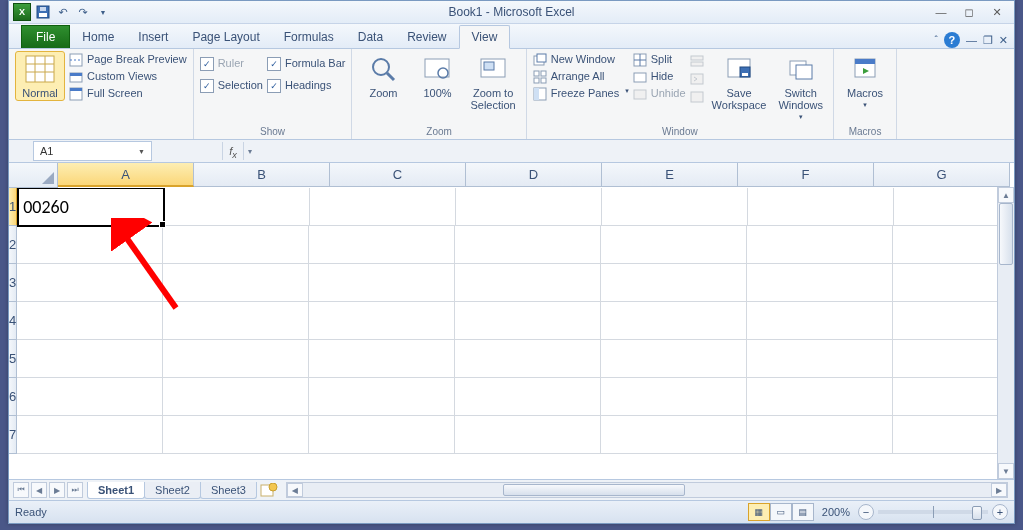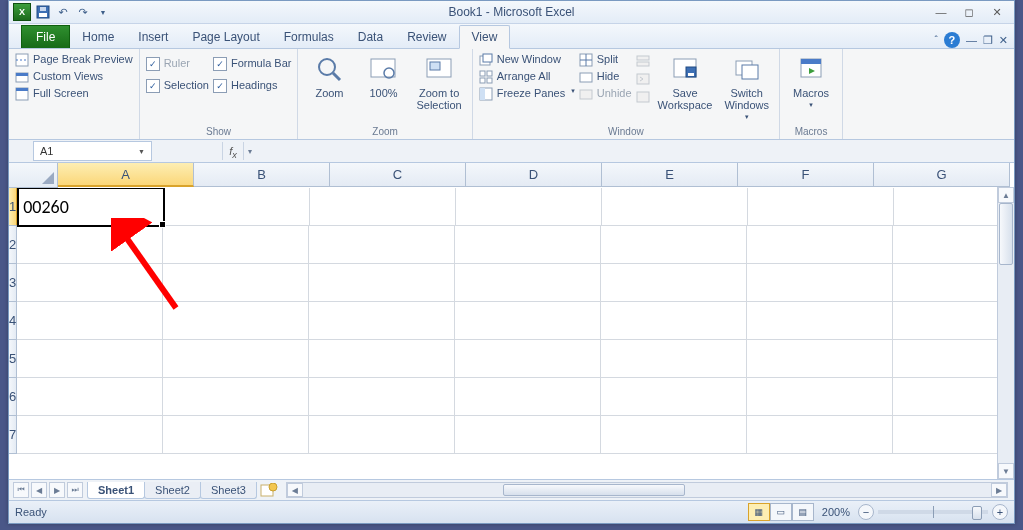--- a/index.html
+++ b/index.html
@@ -120,20 +120,32 @@
       <div class="help-c">?</div>
       <span>—</span>
       <span>❐</span>
       <span>✕</span>
     </div>
   </div>
 
   <div class="ribbon">
     <div class="grp">
       <div class="body">
+        <div class="bigbtn sel">
+          <div class="bic">
+              <svg width="30" height="28">
+                <rect x="1" y="1" width="28" height="26" fill="#fff" stroke="#caa84a"></rect>
+                <line x1="1" y1="9" x2="29" y2="9" stroke="#caa84a"></line>
+                <line x1="1" y1="17" x2="29" y2="17" stroke="#caa84a"></line>
+                <line x1="10" y1="1" x2="10" y2="27" stroke="#caa84a"></line>
+                <line x1="20" y1="1" x2="20" y2="27" stroke="#caa84a"></line>
+              </svg>
+            </div>
+          <span>Normal</span>
+        </div>
         <div class="vlist">
           <div class="smitem">
               <svg width="14" height="14">
                 <rect x="1" y="1" width="12" height="12" fill="#fff" stroke="#8b9db5"></rect>
                 <line x1="1" y1="7" x2="13" y2="7" stroke="#4a7bc8" stroke-dasharray="2"></line>
               </svg>
               <span>Page Break Preview</span>
             </div>
           <div class="smitem">
               <svg width="14" height="14">

